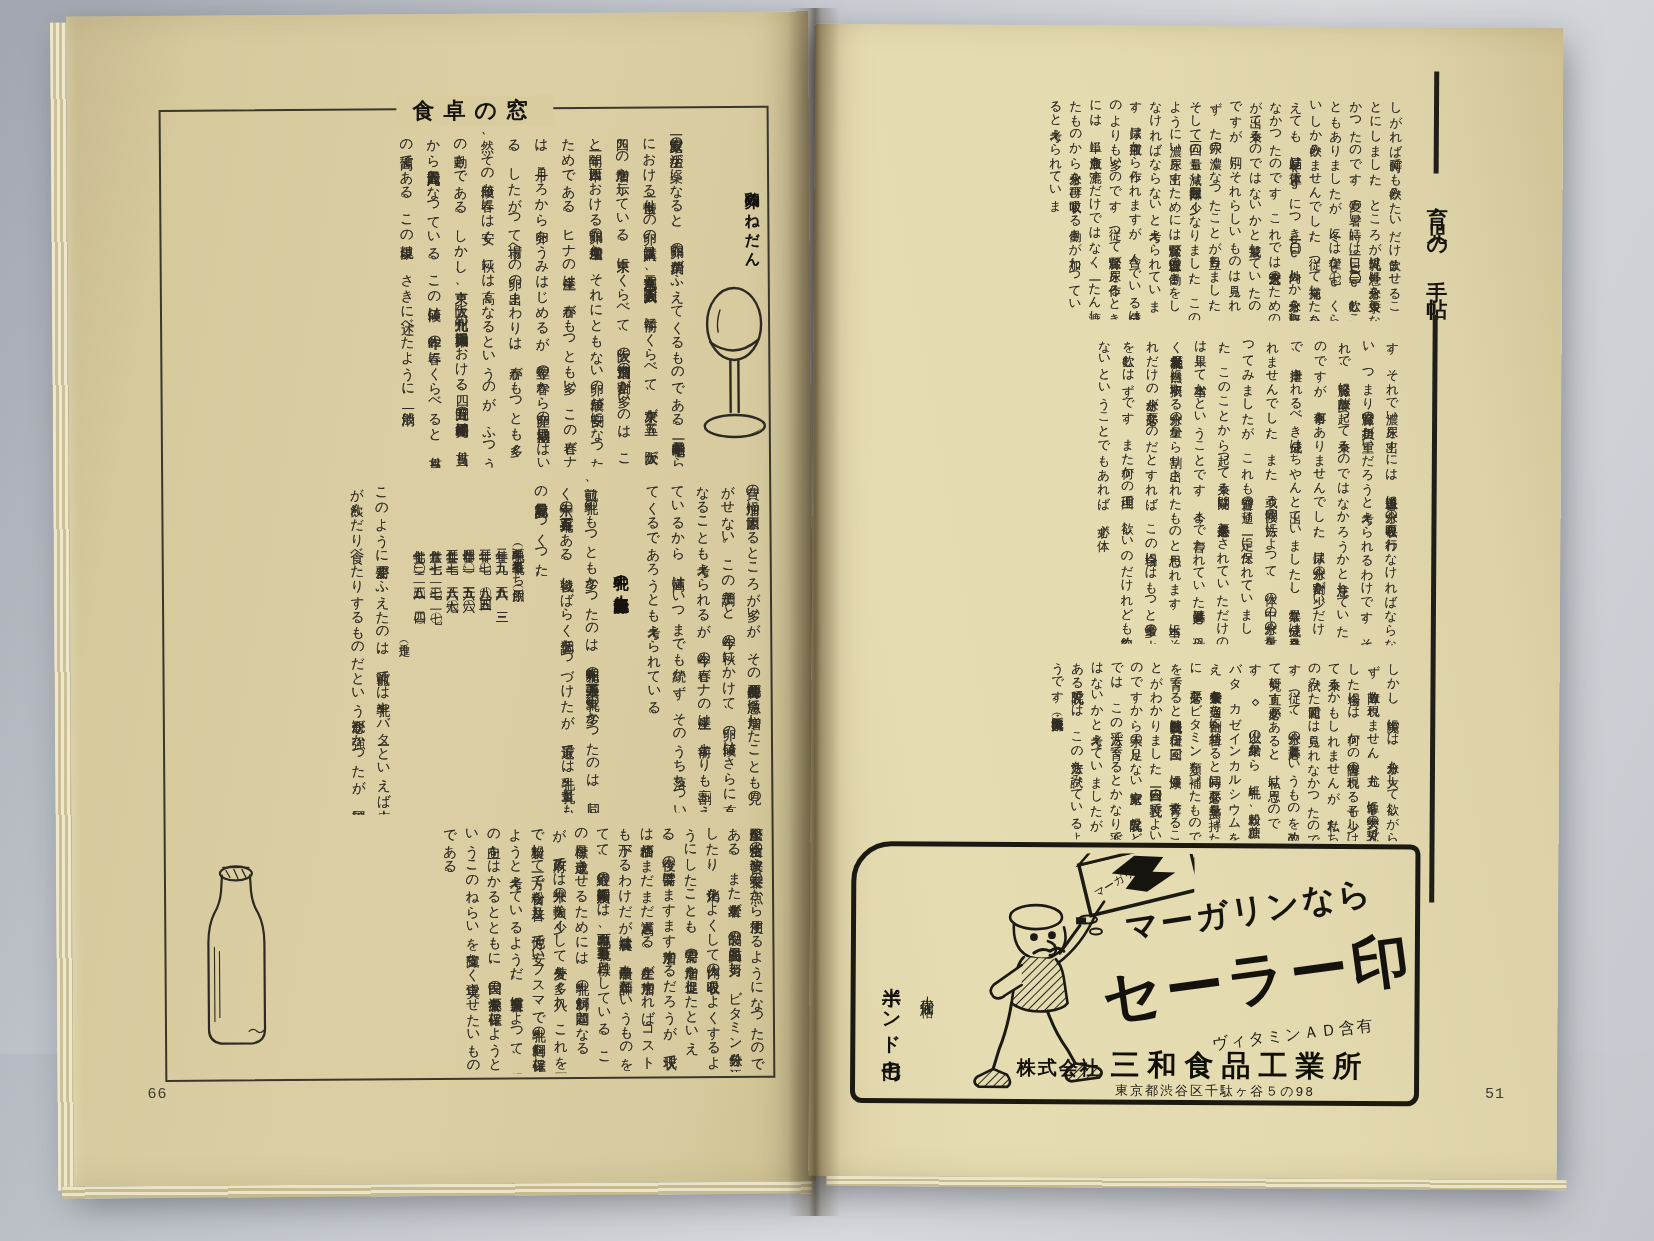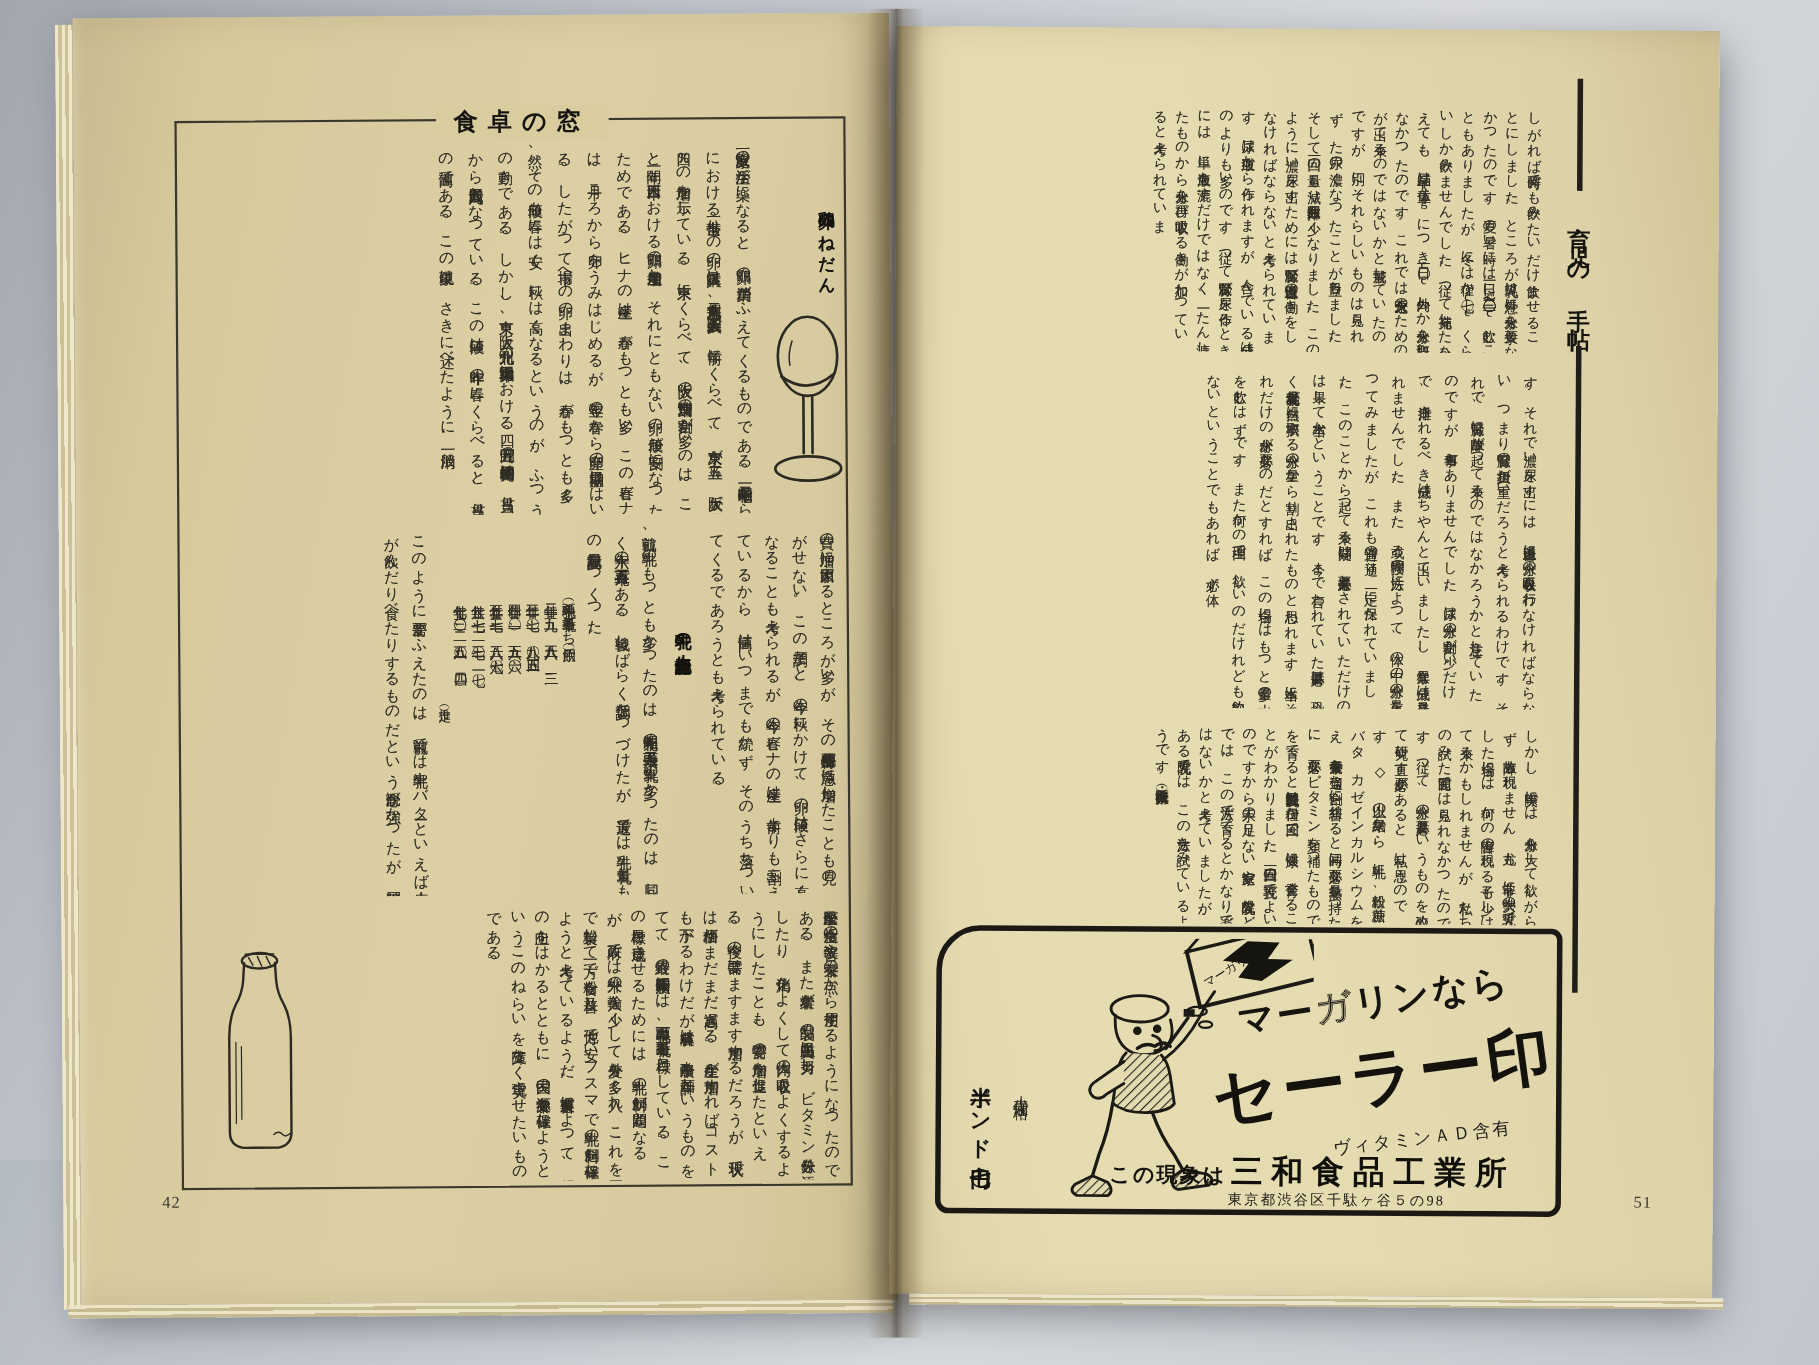--- a/index.html
+++ b/index.html
@@ -3,21 +3,21 @@
 <meta charset="utf-8">
 <style>
   html,body{margin:0;padding:0;}
   body{
     width:1654px;height:1241px;overflow:hidden;
     font-family:"Liberation Serif","DejaVu Serif",serif;
     background:linear-gradient(115deg,#9aa0a8 0%,#bfc4cb 30%,#d6d9dd 62%,#c3c7cd 100%);
   }
   .stage{position:relative;width:1654px;height:1054px;
     background:radial-gradient(ellipse at 50% 45%, rgba(255,255,255,.18) 0%, rgba(255,255,255,0) 55%),
-               linear-gradient(115deg,#a2a7af 0%,#c4c8cf 30%,#d8dade 62%,#c6cad0 100%);}
+               linear-gradient(115deg,#a2a7af 0%,#c4c8cf 30%,#d8dade 62%,#c6cad0 100%);font-family:Liberation Mono, monospace;}
   .page{position:absolute;box-shadow:0 16px 38px rgba(35,38,46,.5);}
   .page-left{
     left:70px;top:14px;width:742px;height:1170px;transform:rotate(-.4deg);
     background:linear-gradient(100deg,#c8ba8e 0%,#d6c99c 14%,#dccfa4 50%,#d6ca9e 84%,#cec293 100%);
     box-shadow:inset -34px 0 44px -22px rgba(92,72,40,.5), inset 6px 0 14px -6px rgba(255,255,240,.35), 0 16px 38px rgba(35,38,46,.5);
   }
   .page-left::before{content:"";position:absolute;left:-16px;top:6px;width:16px;height:1168px;
     background:repeating-linear-gradient(90deg,#eee7ca 0 3px,#cbc098 3px 6px);transform:skewY(-.6deg);}
   .page-left::after{content:"";position:absolute;left:-12px;bottom:-12px;width:750px;height:12px;
     background:repeating-linear-gradient(180deg,#ece4c6 0 3px,#c6ba90 3px 6px);transform:skewX(-1deg);}
@@ -133,21 +133,21 @@
         <g fill="none" stroke="#2c2a22" stroke-width="2.2" stroke-linecap="round">
           <ellipse cx="46" cy="22" rx="16" ry="7"></ellipse>
           <path d="M32 24 L31 40 Q30 52 24 62 Q18 74 18 92 L18 178 Q18 190 30 192 L62 192 Q74 190 74 178 L74 92 Q74 74 68 62 Q62 52 61 40 L60 24"></path>
           <path d="M33 16 L59 16" stroke-width="1.4"></path>
           <path d="M36 19 L40 26 M44 18 L48 27 M52 18 L56 26" stroke-width="1.3"></path>
           <path d="M24 96 L24 170 M29 100 L29 166" stroke-width="1.1"></path>
           <path d="M58 180 q4 -4 8 0 q3 3 7 -1" stroke-width="1.2"></path>
         </g>
       </svg>
 
-      <div class="pagenum pn-left">42</div>
+      <div class="pagenum pn-left">66</div>
     </div>
 
     <div class="gutter"></div>
 
     <div class="page page-right">
 
       <div class="rp-title-col">
         <div class="rp-vbar top"></div>
         <div class="rp-title">育児の手帖</div>
         <div class="rp-vbar bottom"></div>
@@ -200,21 +200,21 @@
             <path d="M48 150 Q44 176 36 196 L30 216 M84 158 Q92 180 104 196 L112 210" stroke-width="3"></path>
             <path d="M30 216 L14 224 Q8 230 16 234 L44 234 Q50 230 44 222 Z" fill="url(#hatch)"></path>
             <path d="M112 210 L134 214 Q142 218 136 224 L108 228 Q100 226 104 216 Z" fill="url(#hatch)"></path>
           </g>
         </svg>
 
         <div class="ad-catch">マーガリンなら</div>
         <div class="ad-brand">セーラー印</div>
         <div class="ad-sub">ヴィタミンＡＤ含有</div>
         <div class="ad-company">
-          <span class="prefix">この現象は</span>
+          <span class="prefix">株式会社</span>
           <span class="name">三和食品工業所</span>
         </div>
         <div class="ad-address">東京都渋谷区千駄ヶ谷５の98</div>
       </div>
 
       <div class="pagenum pn-right">51</div>
     </div>
 
   </div>
 </div>

